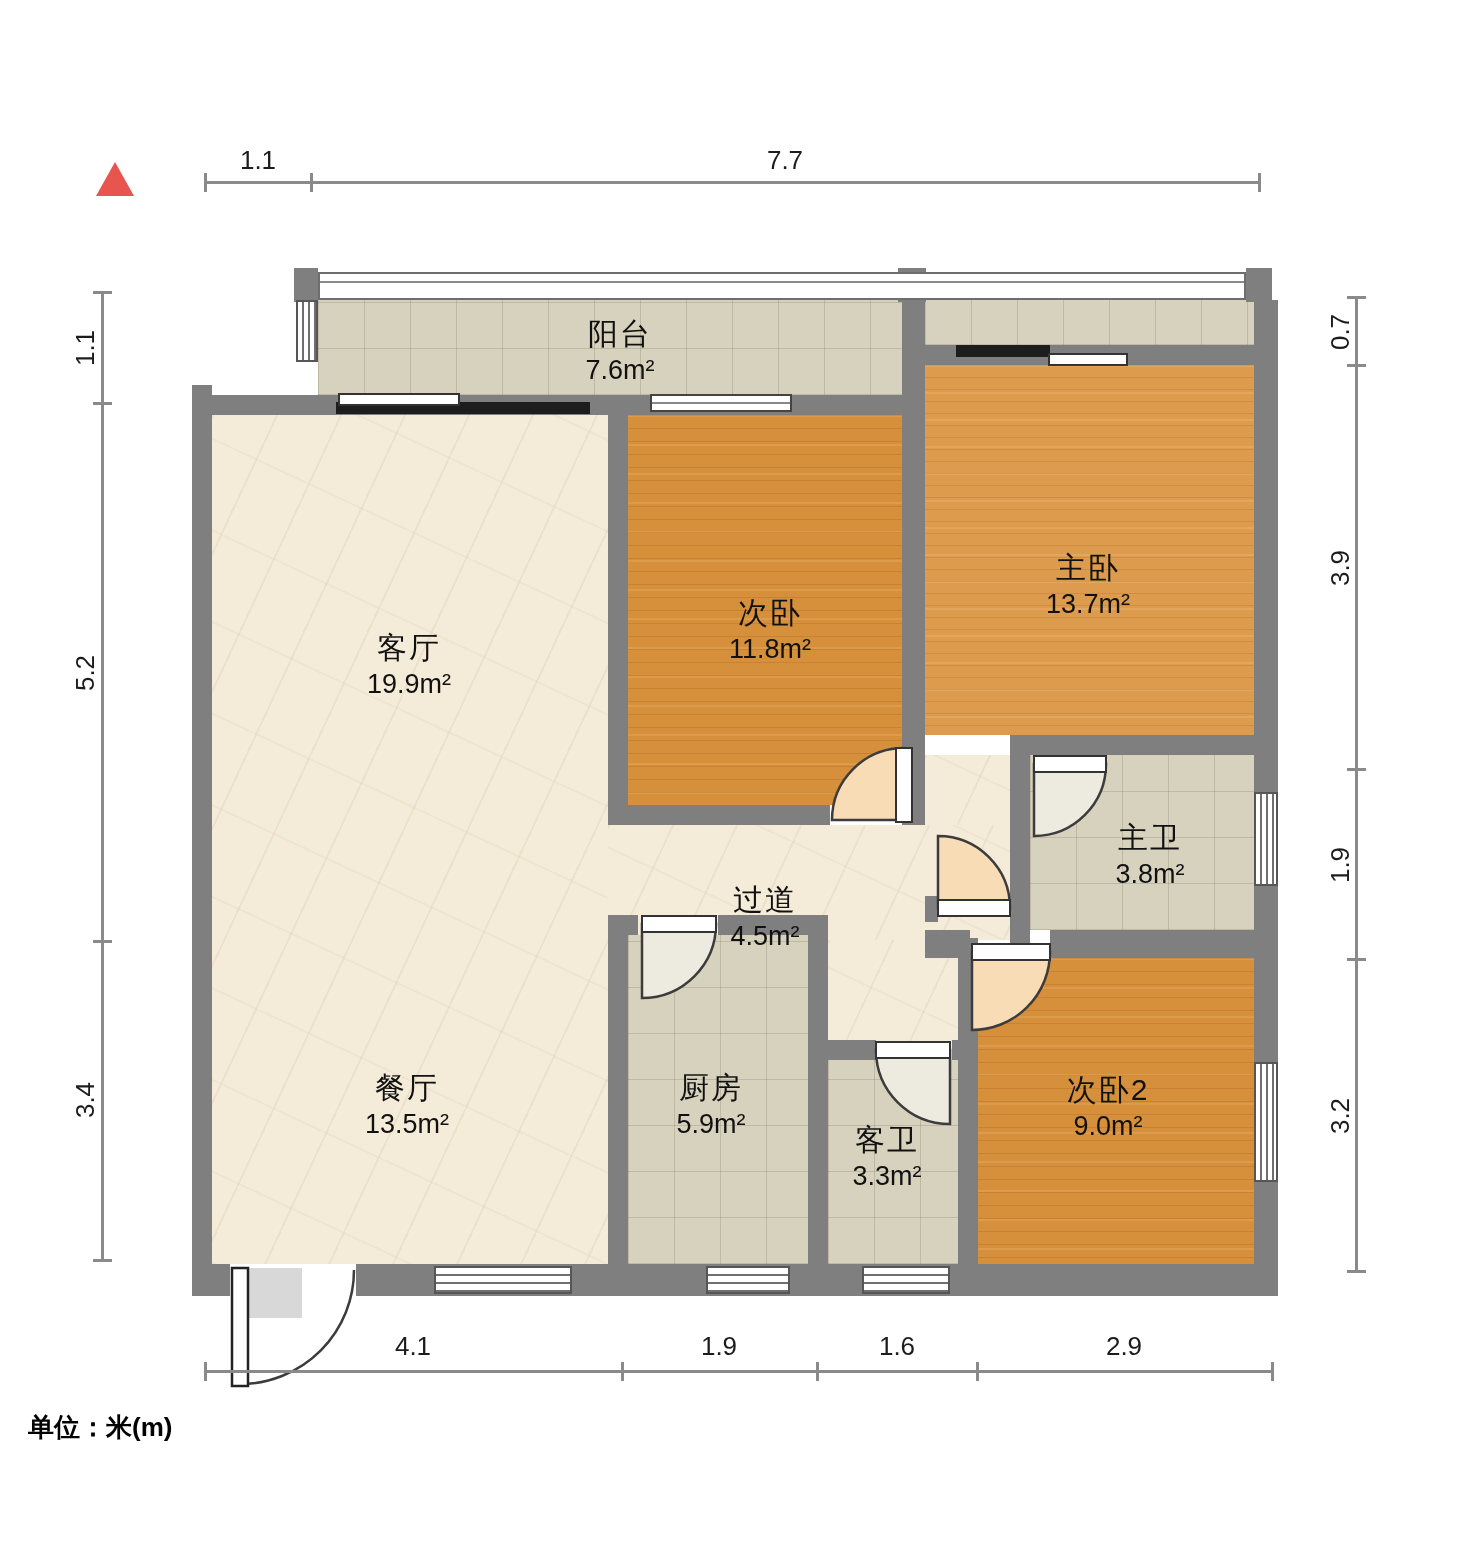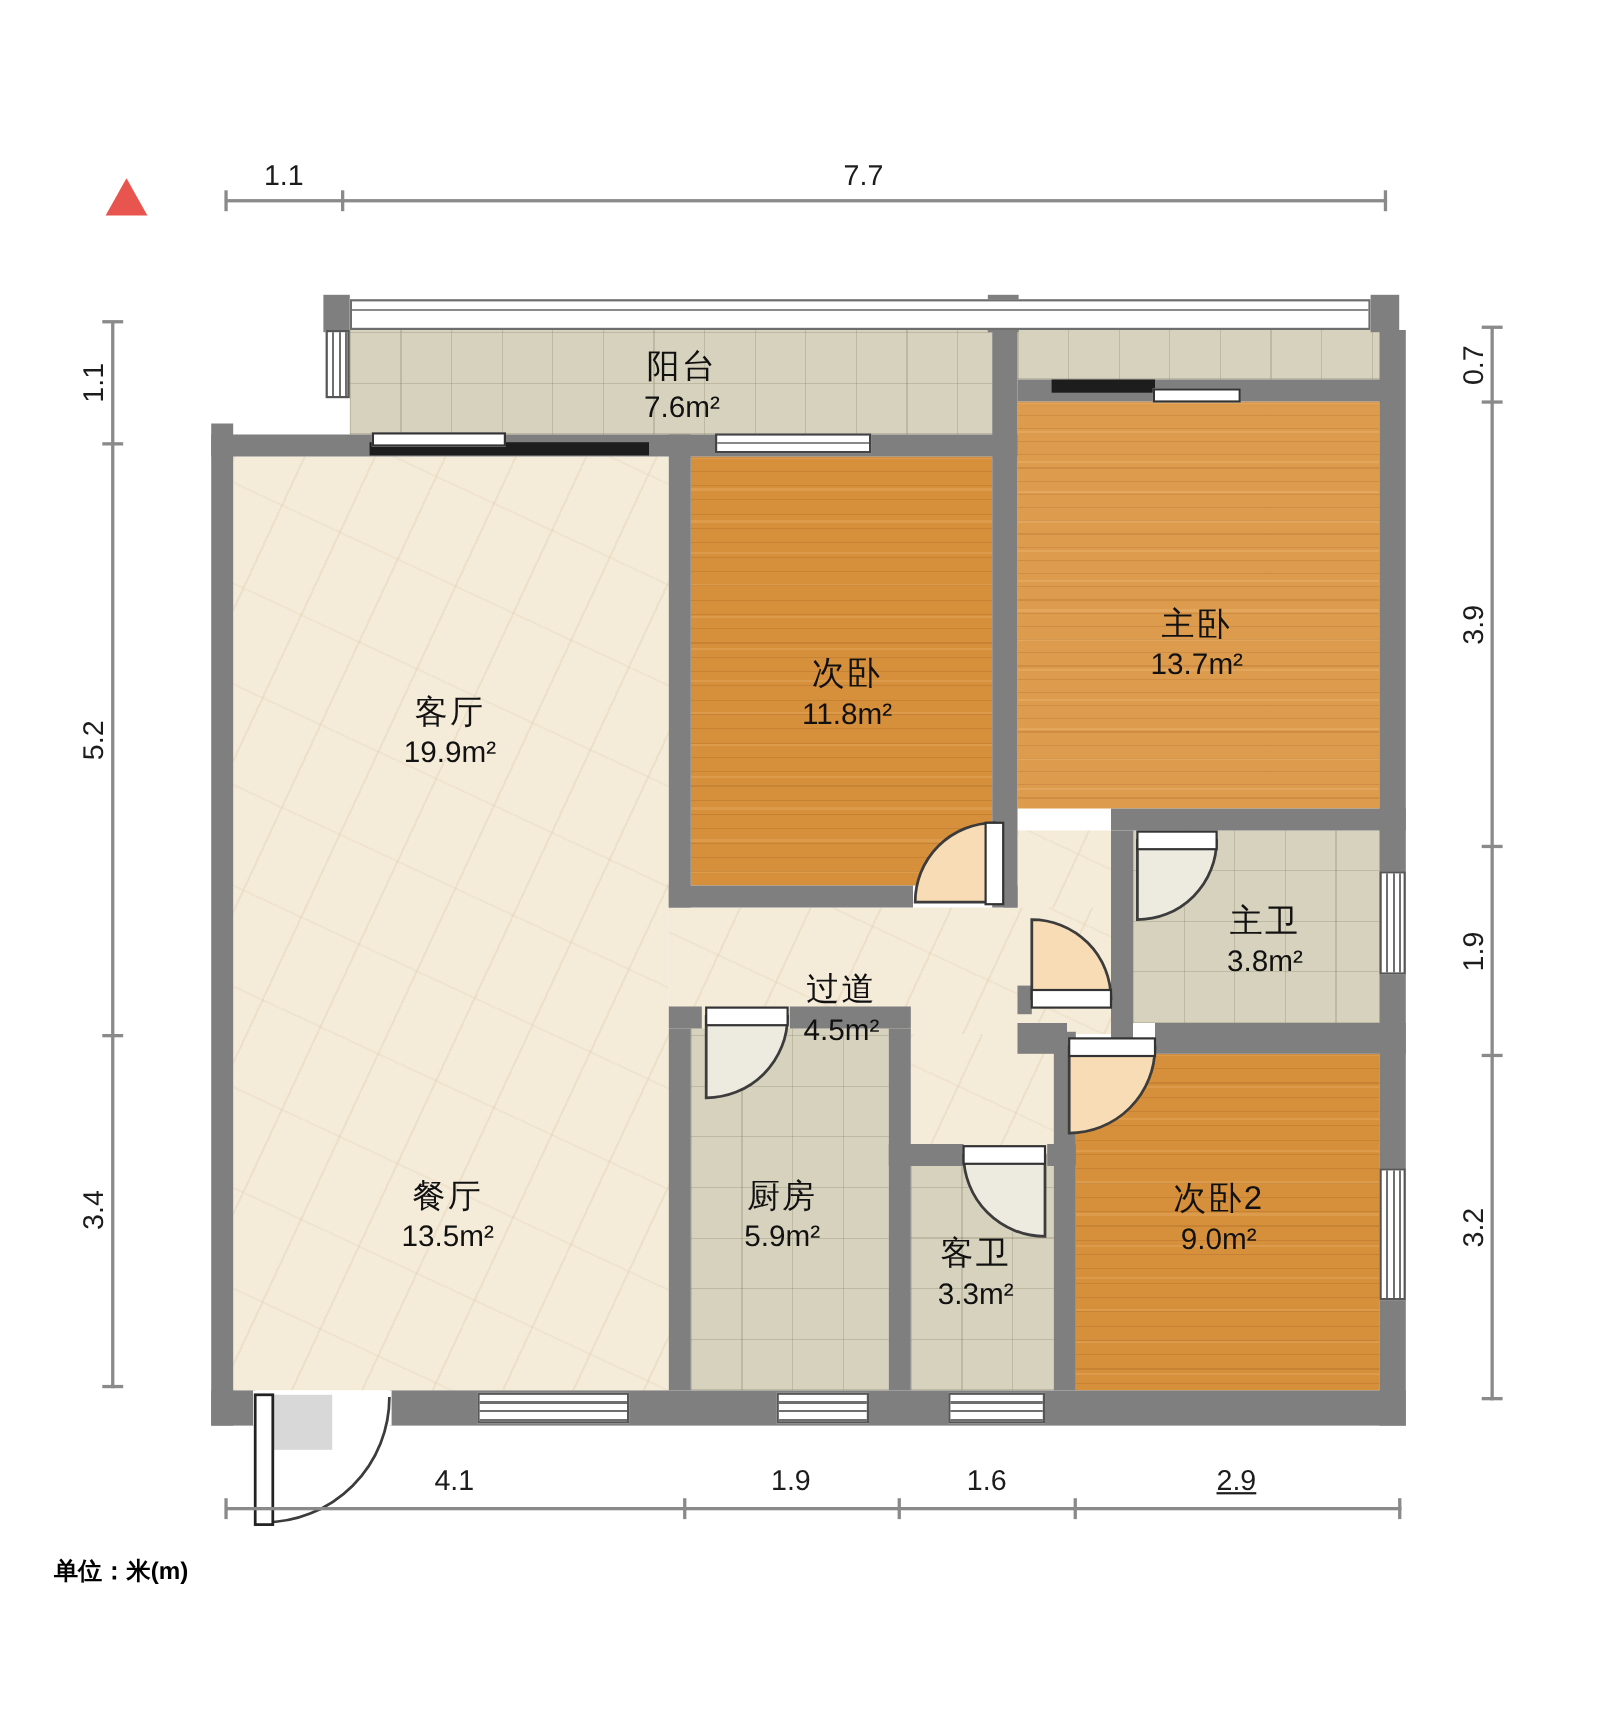--- a/index.html
+++ b/index.html
@@ -39,21 +39,21 @@
   .room-label .rarea{font-size:27px;letter-spacing:0;}
   
   .dim-line{background:var(--dim,#8a8a8a);}
   .dim-tick{background:var(--dim,#8a8a8a);}
   .dim-label{transform:translate(-50%,-50%);font-size:26px;color:#1c1c1c;white-space:nowrap;}
   .dim-label.rot{transform:translate(-50%,-50%) rotate(-90deg);}
   
   #north{width:0;height:0;border-left:19px solid transparent;border-right:19px solid transparent;
         border-bottom:34px solid var(--north,#e8544e);}
   
-  #notes{left:28px;top:1408px;color:#000;font-weight:bold;font-size:22px;line-height:39px;margin-left:21px;}
+  #notes{left:28px;top:1408px;color:#000;font-weight:bold;font-size:26px;line-height:39px;}
   svg{pointer-events:none;}
 </style>
 </head>
 <body>
 
 <div id="canvas">
 
   <div id="north" class="abs" style="left:96px;top:162px;"></div>
 
   <div class="abs tile" style="left:318px;top:300px;width:584px;height:95px;"></div>
@@ -207,19 +207,19 @@
 
   <div class="abs dim-line" style="left:205px;top:1370px;width:1069px;height:3px;"></div>
   <div class="abs dim-tick" style="left:204px;top:1362px;width:3px;height:19px;"></div>
   <div class="abs dim-tick" style="left:621px;top:1362px;width:3px;height:19px;"></div>
   <div class="abs dim-tick" style="left:816px;top:1362px;width:3px;height:19px;"></div>
   <div class="abs dim-tick" style="left:976px;top:1362px;width:3px;height:19px;"></div>
   <div class="abs dim-tick" style="left:1271px;top:1362px;width:3px;height:19px;"></div>
   <div class="abs dim-label" style="left:413px;top:1346px;">4.1</div>
   <div class="abs dim-label" style="left:719px;top:1346px;">1.9</div>
   <div class="abs dim-label" style="left:897px;top:1346px;text-align:right;">1.6</div>
-  <div class="abs dim-label" style="left:1124px;top:1346px;text-decoration:underline;">2.9</div>
+  <div class="abs dim-label" style="left:1124px;top:1346px;">2.9</div>
 
   <div id="notes" class="abs">
     <div>单位：米(m)</div>
   </div>
 
 </div>
 
 </body></html>

